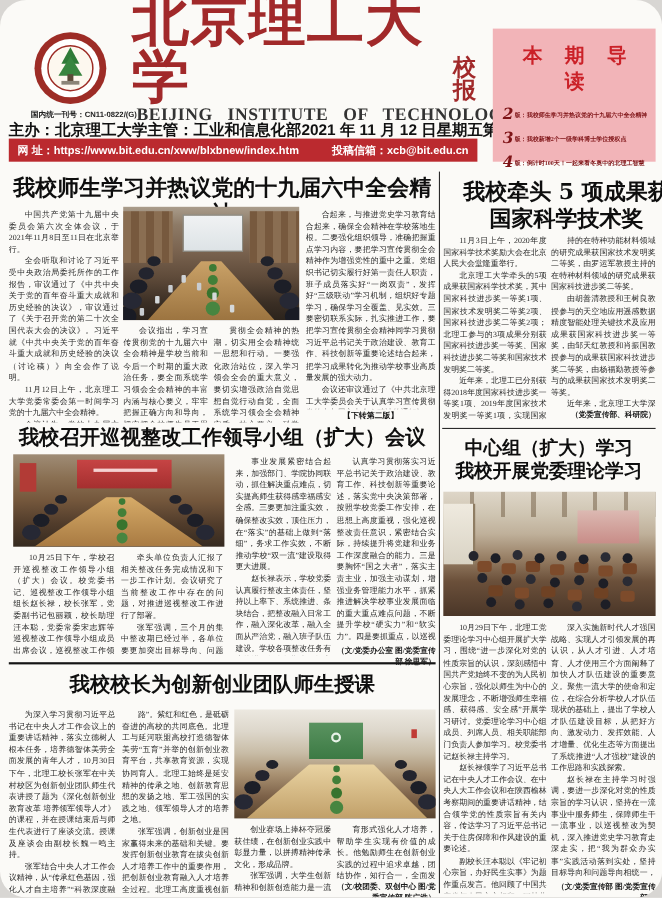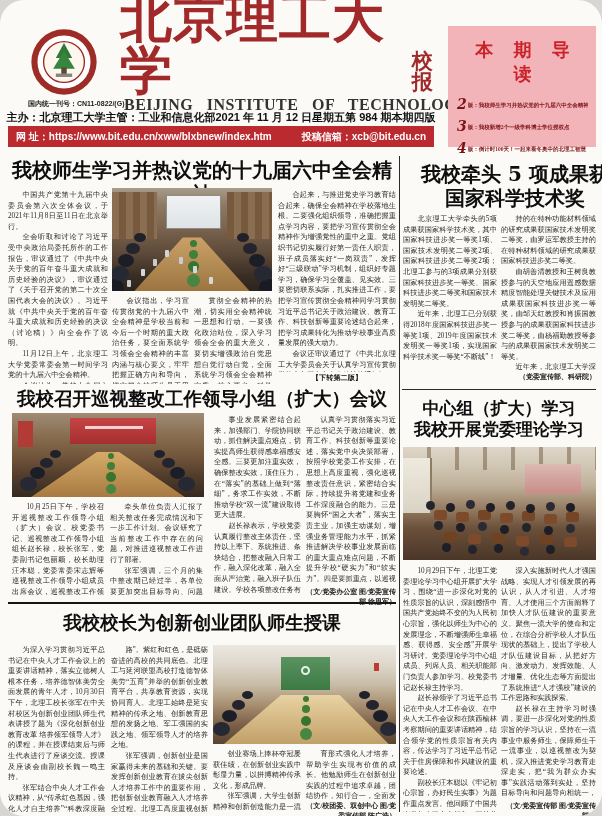--- a/index.html
+++ b/index.html
@@ -11,22 +11,22 @@
   .logo { position:absolute; left:30px; top:28px; width:68px; height:68px; }
   .issn { position:absolute; left:28px; top:99px; width:120px; font-size:7px; font-weight:bold; color:#222;
           font-family:"Liberation Sans",sans-serif; white-space:nowrap; }
   .title-row { position:absolute; left:120px; top:24px; width:330px; height:72px;
                display:flex; align-items:flex-end; justify-content:center; }
   .masthead-title { font-size:52px; font-weight:900; color:#a1292a; line-height:1;
                     font-family:"DejaVu Serif",serif; letter-spacing:1px; }
   .masthead-sub { font-size:21px; font-weight:900; color:#a1292a; line-height:1; padding:0 0 3px 2px; }
   .english { position:absolute; left:124px; top:96px; width:314px; font-size:16px; font-weight:bold; color:#333;
              font-family:Liberation Serif, serif; word-spacing:9px; letter-spacing:0.5px; white-space:nowrap; }
-  .info-row { position:absolute; left:8px; top:110px; width:426px; display:flex; justify-content:center;
-              font-size:11px; font-weight:bold; color:#111; font-family:"Liberation Sans",sans-serif; white-space:nowrap; }
+  .info-row { position:absolute; left:8px; top:110px; width:426px; display:flex; justify-content:flex-start;
+              font-size:14px; font-weight:bold; color:#111; font-family:"Liberation Sans",sans-serif; white-space:nowrap; }
   .url-bar { position:absolute; left:8px; top:126px; width:426px; height:21px; background:#bb2a2f; color:#fff;
              display:flex; align-items:center; justify-content:space-between; padding:0 8px;
              font-size:10px; font-weight:bold; font-family:"Liberation Sans",sans-serif; white-space:nowrap; }
 
   
   .digest { position:absolute; left:448px; top:26px; width:148px; height:121px; background:#f2b4b8; padding:12px 8px 0 9px; }
   .digest-title { text-align:center; color:#cb2128; font-size:18px; font-weight:900; letter-spacing:7px;
                   padding-left:7px; font-family:"DejaVu Serif",serif; margin-bottom:11px; }
   .digest-item { display:flex; align-items:flex-start; margin-bottom:8px; color:#7e1316; }
   .dg-num { font-size:14px; font-style:italic; font-weight:bold; line-height:1; margin-right:1px;
@@ -227,20 +227,21 @@
       <p class="para">合起来，与推进党史学习教育结合起来，确保全会精神在学校落地生根。二要强化组织领导，准确把握重点学习内容，要把学习宣传贯彻全会精神作为增强党性的重中之重。党组织书记切实履行好第一责任人职责，班子成员落实好“一岗双责”，发挥好“三级联动”学习机制，组织好专题学习，确保学习全覆盖、见实效。三要密切联系实际，扎实推进工作，要把学习宣传贯彻全会精神同学习贯彻习近平总书记关于政治建设、教育工作、科技创新等重要论述结合起来，把学习成果转化为推动学校事业高质量发展的强大动力。</p>
       <p class="para">会议还审议通过了《中共北京理工大学委员会关于认真学习宣传贯彻党的十九届六中全会精神的通知》。</p>
     </div>
   <div class="cont-a1">【下转第二版】</div>
 
   <div class="headline h-r1">
     <div>我校牵头 5 项成果获</div>
     <div>国家科学技术奖</div>
   </div>
   <div class="col c-r1-a">
+      <p class="para">11月3日上午，2020年度国家科学技术奖励大会在北京人民大会堂隆重举行。</p>
       <p class="para">北京理工大学牵头的5项成果获国家科学技术奖，其中国家科技进步奖一等奖1项、国家技术发明奖二等奖2项、国家科技进步奖二等奖2项；北理工参与的3项成果分别获国家科技进步奖一等奖、国家科技进步奖二等奖和国家技术发明奖二等奖。</p>
       <p class="para">近年来，北理工已分别获得2018年度国家科技进步奖一等奖1项、2019年度国家技术发明奖一等奖1项，实现国家科学技术奖一等奖“不断线”！</p>
     </div>
   <div class="col c-r1-b">
       <p class="para">持的在特种功能材料领域的研究成果获国家技术发明奖二等奖，由罗运军教授主持的在特种材料领域的研究成果获国家科技进步奖二等奖。</p>
       <p class="para">由胡善清教授和王树良教授参与的天空地应用遥感数据精度智能处理关键技术及应用成果获国家科技进步奖一等奖，由邹天红教授和肖振国教授参与的成果获国家科技进步奖二等奖，由杨福勤教授等参与的成果获国家技术发明奖二等奖。</p>
       <p class="para">近年来，北京理工大学深实创新驱动发展战略，开展有组织的科研，建立全链条科研组织模式，构建领军人才主动担当、创新团队齐心协力、学院机关协同联动、学校聚焦引导支持的“四级联动”机制，持续强化优势特色，努力实现“卡脖子”难题突破，服务国家重大战略需求能力不断增强，重大科技创新成果竞相涌现。</p>
     </div>
   <div class="byline by-r1">（党委宣传部、科研院）</div>
 

